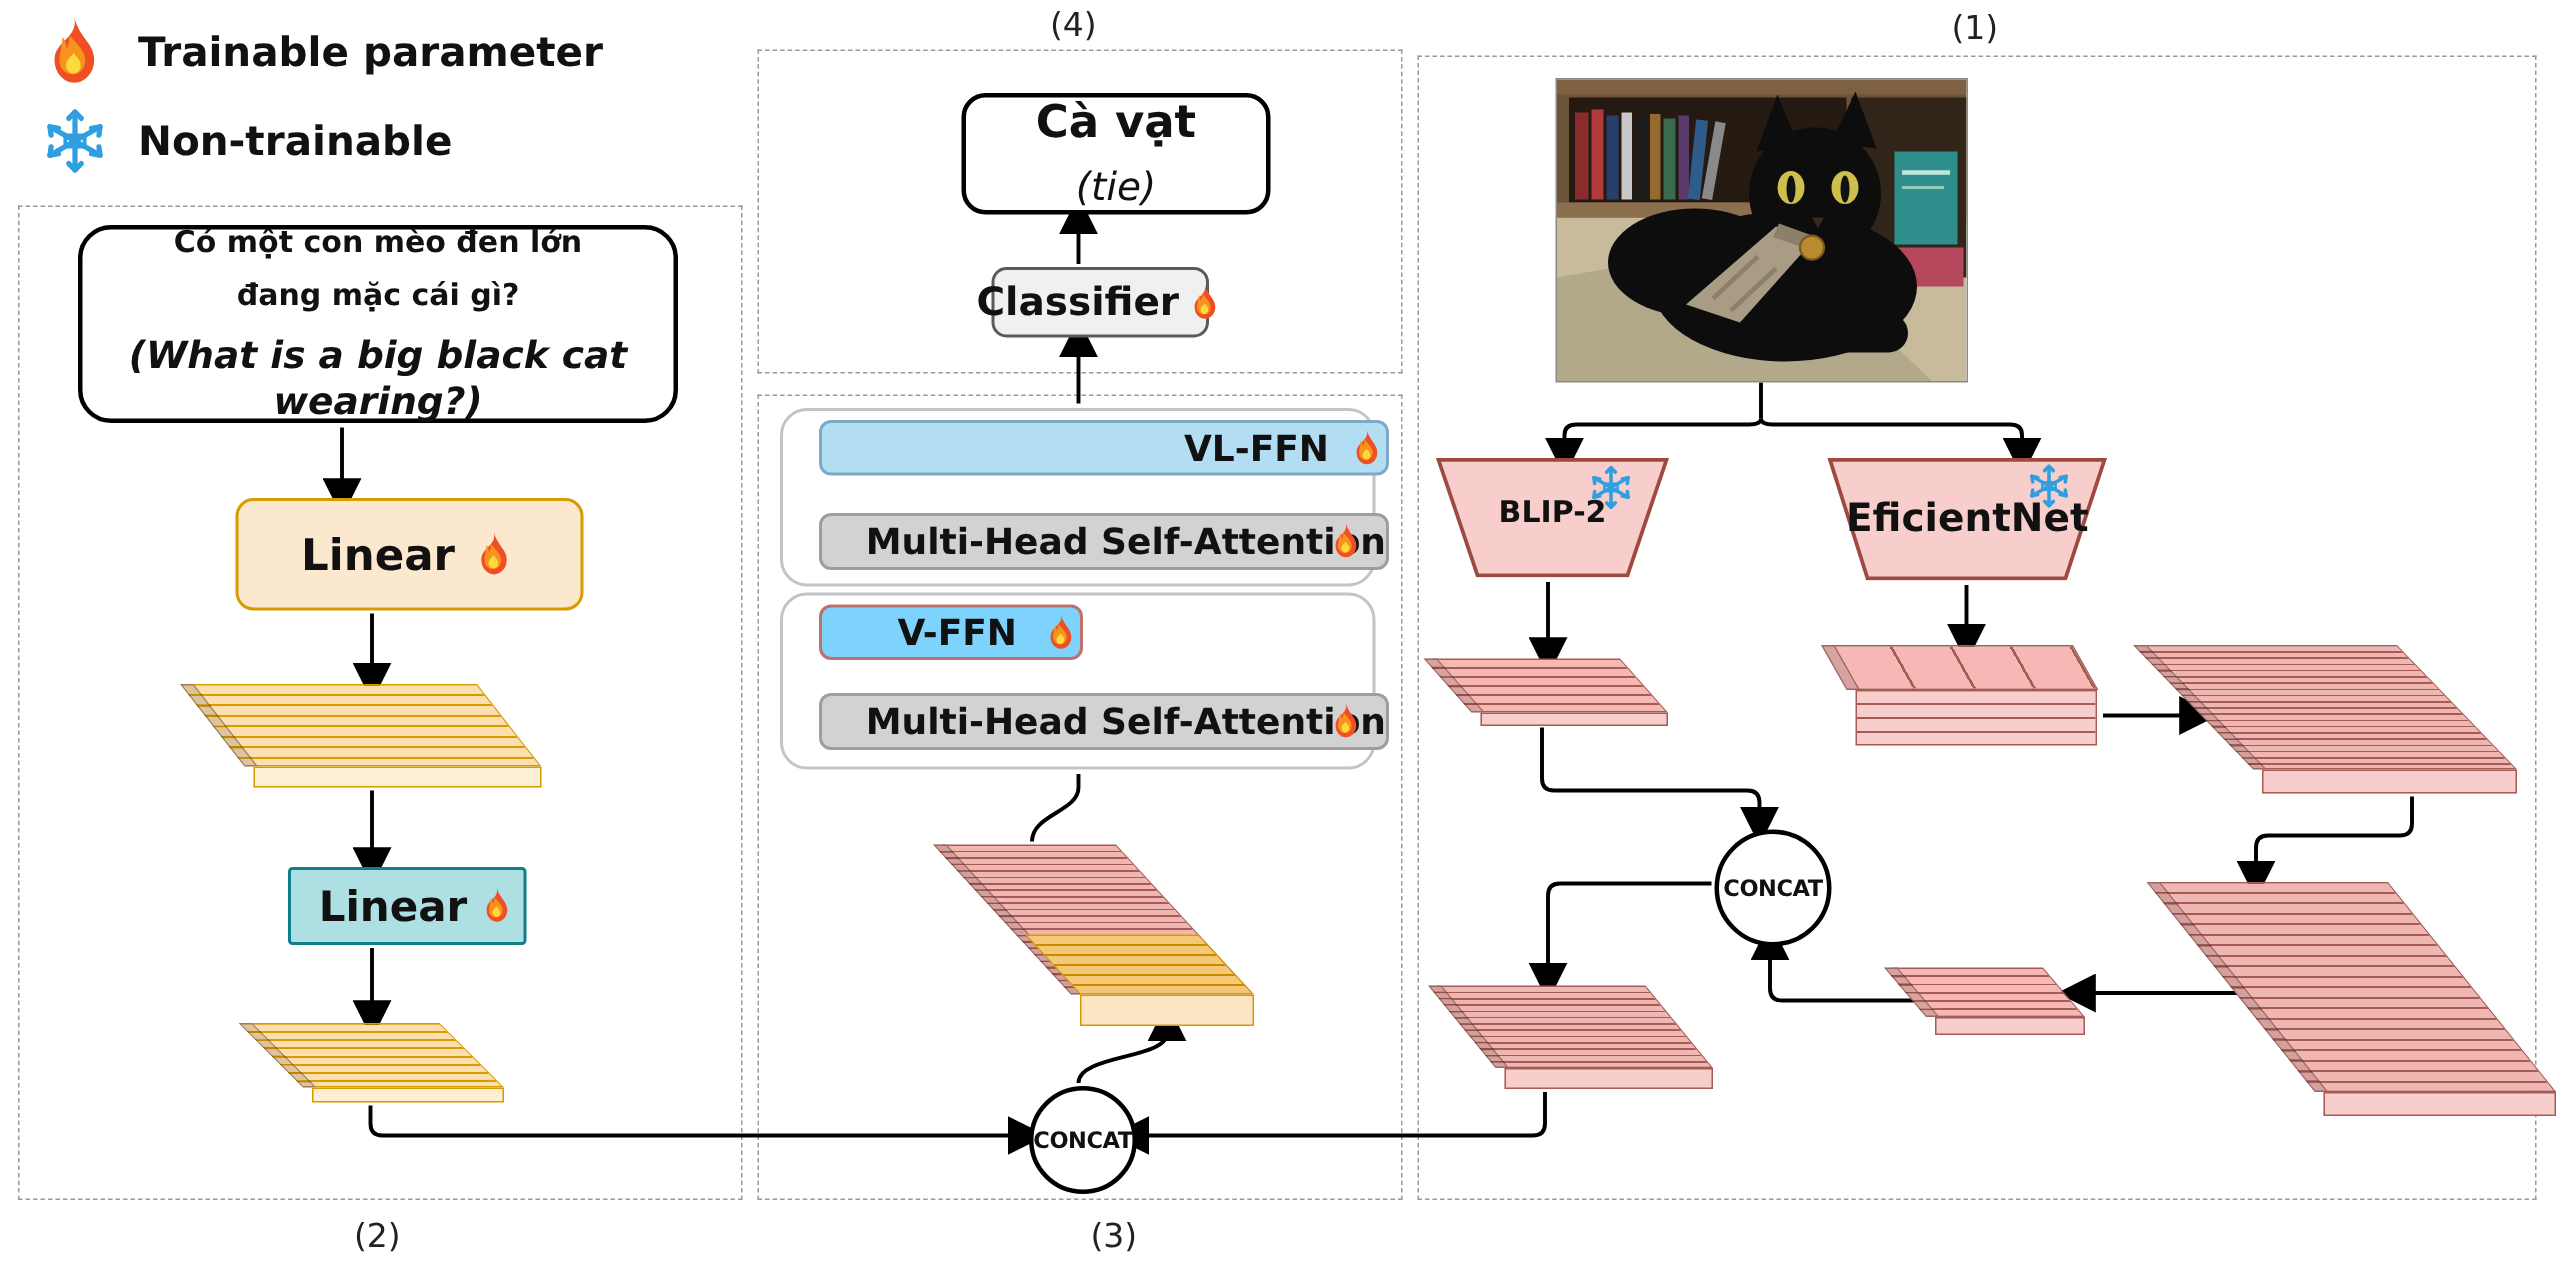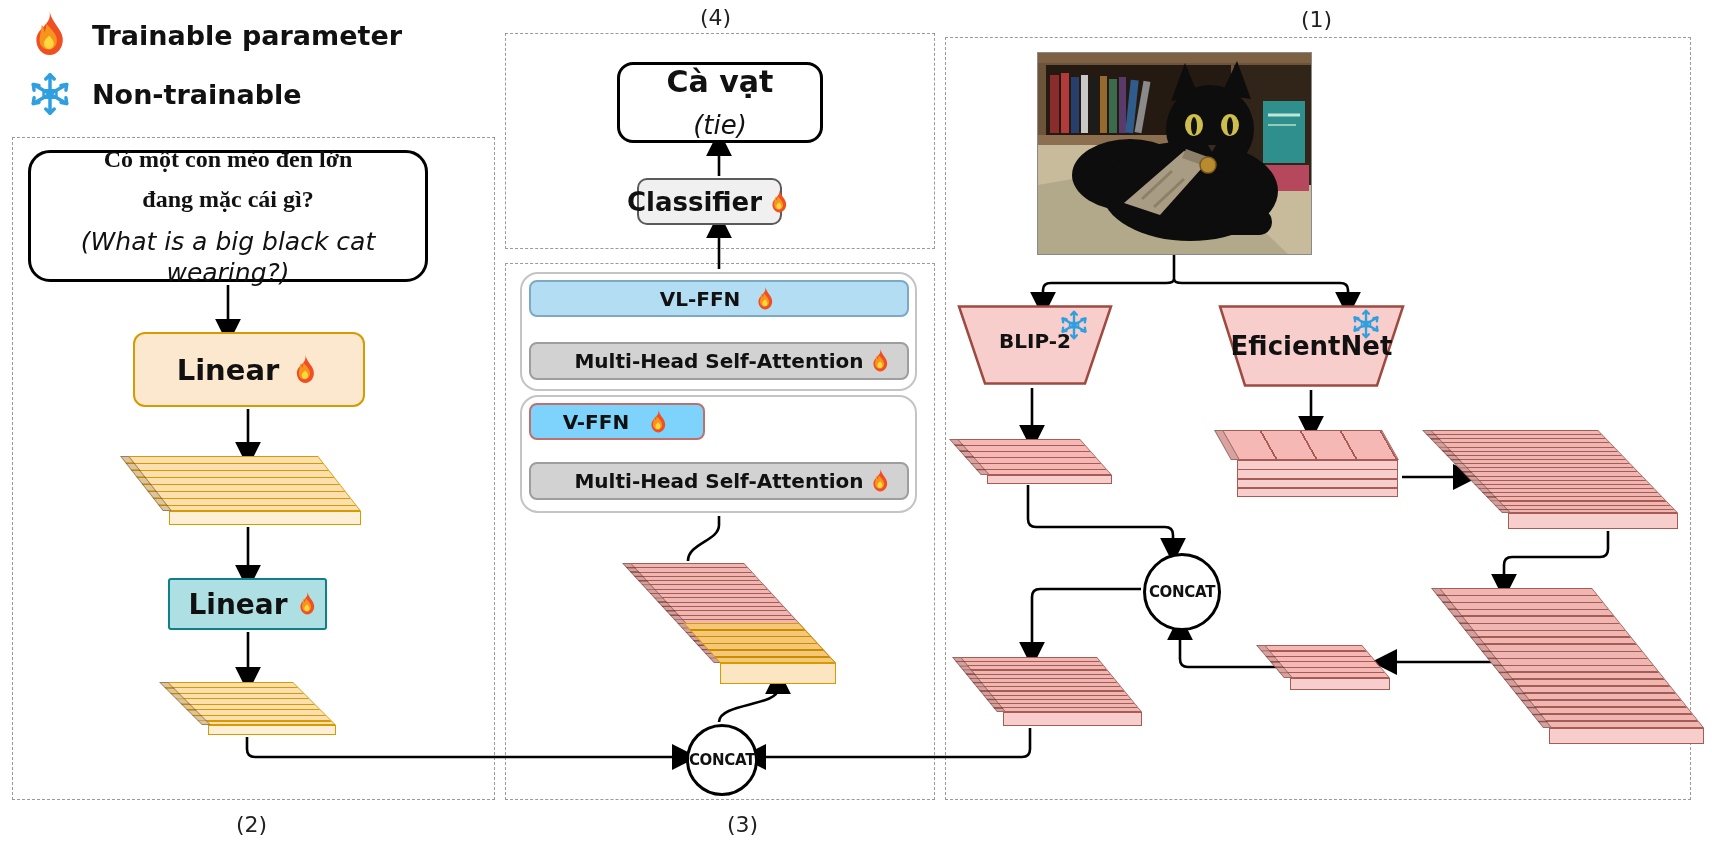--- a/index.html
+++ b/index.html
@@ -5,35 +5,35 @@
   html,body{margin:0;padding:0;background:#fff;}
   #canvas{position:relative;width:1712px;height:848px;background:#fff;overflow:hidden;
           font-family:"DejaVu Sans","Liberation Sans",sans-serif;color:#111;}
   
   .frame{position:absolute;border:1.6px dashed #9a9a9a;z-index:0;}
   .seclabel{position:absolute;font-size:22px;color:#222;z-index:3;}
   
   #connectors{position:absolute;left:0;top:0;z-index:1;}
   
   .node{position:absolute;display:flex;align-items:center;justify-content:center;
-        box-sizing:border-box;z-index:2;gap:10px;}
+        box-sizing:border-box;z-index:2;gap:10px;margin-left:24px;}
   .qbox{background:#fff;border:3px solid #000;border-radius:22px;flex-direction:column;
         text-align:center;line-height:1.25;}
-  .qline{font-weight:bold;font-size:24px;font-family:Liberation Serif, serif;}
-  .qtrans{font-style:italic;font-size:25px;font-weight:400;margin-top:2px;text-align:center;}
+  .qline{font-weight:bold;font-size:20px;}
+  .qtrans{font-style:italic;font-size:25px;font-weight:700;margin-top:2px;text-align:center;}
   .ansbox{background:#fff;border:3px solid #000;border-radius:16px;flex-direction:column;line-height:1.2;}
   .ans1{font-weight:bold;font-size:30px;}
   .ans2{font-style:italic;font-size:26px;}
   .bart{background:#FCE7CF;border:2.5px solid #D79B00;border-radius:12px;font-weight:bold;font-size:29px;}
   .linear{background:#AEE0E3;border:2.5px solid #0F808A;border-radius:3px;font-weight:bold;font-size:28px;padding-left:13px;}
   .classif{background:#F0F0F0;border:2.5px solid #5A5A5A;border-radius:10px;font-weight:bold;font-size:26px;gap:4px;}
   .group{position:absolute;background:#fff;border:2px solid #c4c4c4;border-radius:18px;z-index:2;
          box-shadow:0 0 0 3px #fff,0 1px 2px rgba(0,0,0,.08);}
-  .bar{position:absolute;display:flex;align-items:center;justify-content:center;gap:12px;
-       box-sizing:border-box;border-radius:8px;font-weight:bold;font-size:20px;z-index:2;}
+  .bar{position:absolute;display:flex;align-items:center;justify-content:flex-end;gap:12px;
+       box-sizing:border-box;border-radius:8px;font-weight:bold;font-size:24px;z-index:2;margin-left:17px;}
   .vlffn{background:#B3DDF2;border:2px solid #7FA8C4;}
   .mhsa{background:#D2D2D2;border:2px solid #9E9E9E;}
   .vffn{background:#7dd3fc;border:2px solid #C0706C;}
   .lffn{background:#FBDBA8;border:2px solid #DFA942;}
   .flame-right{position:absolute;right:14px;top:50%;transform:translateY(-50%);}
   .concat{position:absolute;background:#fff;border:3px solid #000;border-radius:50%;
           display:flex;align-items:center;justify-content:center;font-weight:bold;
           font-size:15px;letter-spacing:-0.3px;z-index:2;}
   
   .legrow{position:absolute;display:flex;align-items:center;gap:20px;z-index:2;}

